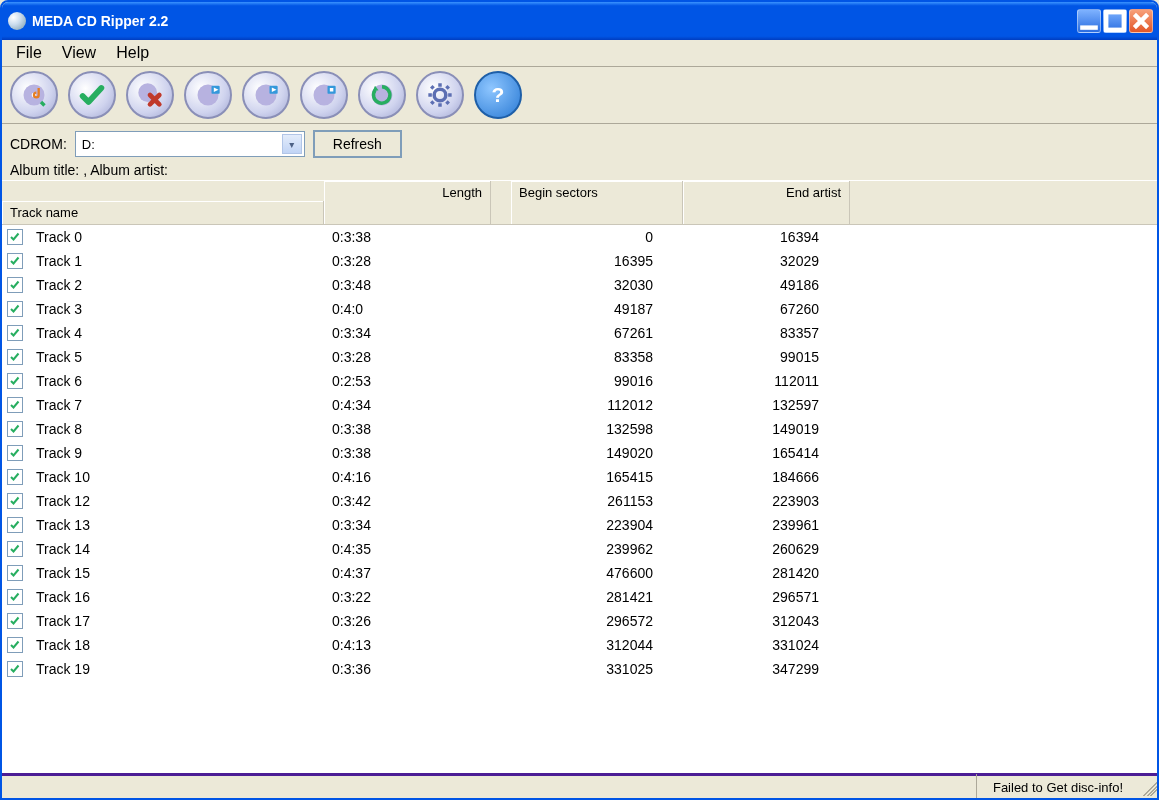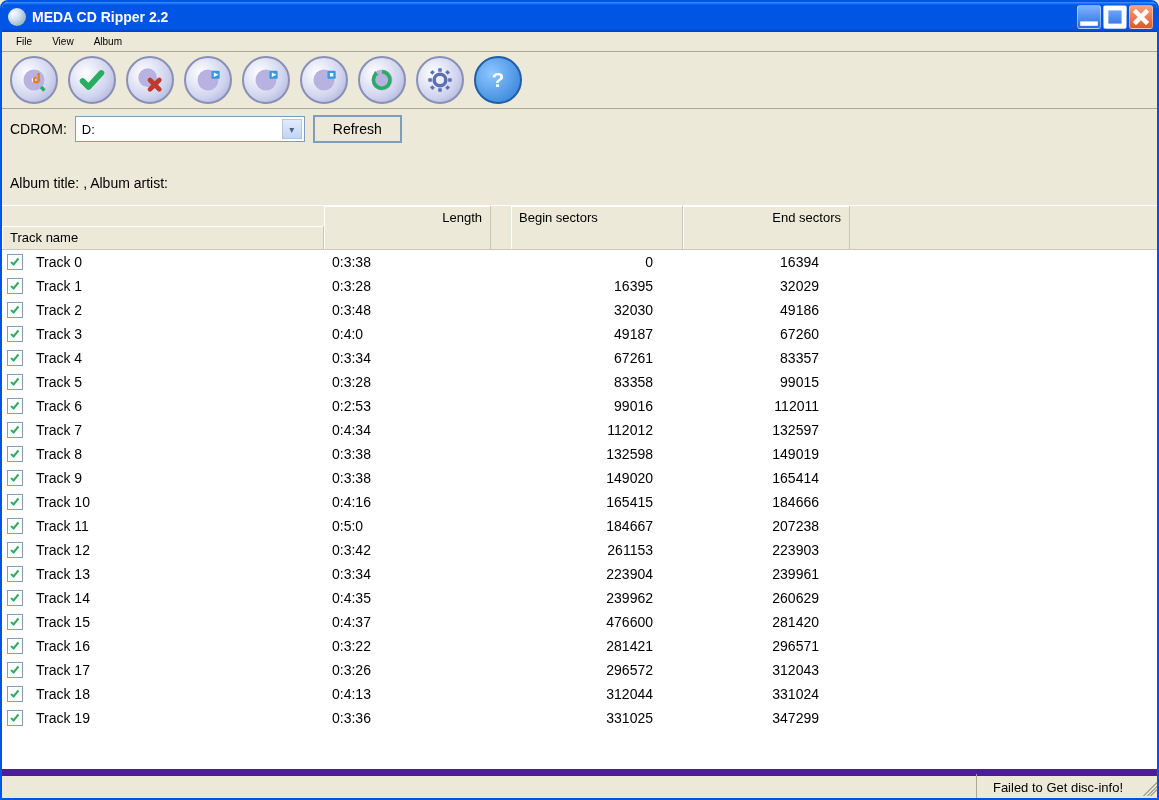--- a/index.html
+++ b/index.html
@@ -15,21 +15,21 @@
     width: 1155px;
     height: 796px;
     border: 2px solid #0055e5;
     border-radius: 8px 8px 0 0;
     background: #ece9d8;
     display: flex;
     flex-direction: column;
     overflow: hidden;
   }
   .titlebar {
-    height: 30px;
+    height: 38px;
     background: linear-gradient(to bottom, #3a93ff 0%, #0055e5 10%, #0055e5 90%, #003dc0 100%);
     display: flex;
     align-items: center;
     padding: 0 4px 0 6px;
     color: white;
     font-weight: bold;
     font-size: 14px;
   }
   .titlebar .app-icon {
     width: 18px;
@@ -62,21 +62,21 @@
     background: linear-gradient(to bottom, #7eb2ff, #2a6de0);
   }
   .win-btn.close {
     background: linear-gradient(to bottom, #f7a07a, #e2572a);
   }
   .menubar {
     display: flex;
     gap: 4px;
     padding: 2px 6px;
     border-bottom: 1px solid #aca899;
-    font-size: 10px;
+    font-size: 16px;
   }
   .menubar span {
     padding: 2px 8px;
   }
   .toolbar {
     display: flex;
     gap: 10px;
     padding: 4px 8px;
     border-bottom: 1px solid #aca899;
     align-items: center;
@@ -124,23 +124,22 @@
     color: #4d6185;
   }
   .refresh-btn {
     border: 2px solid #7f9db9;
     background: #ece9d8;
     padding: 4px 18px;
     font-size: 14px;
     font-family: inherit;
   }
   .album-line {
-    padding: 2px 8px 14px 8px;
+    padding: 2px 8px 2px 8px;
     font-size: 14px;
-    margin-top: 28px;
   }
   .list-header {
     display: flex;
     background: #ece9d8;
     border-top: 1px solid #fff;
     border-bottom: 1px solid #cac6b8;
     font-size: 13px;
   }
   .list-header .col {
     padding: 4px 8px;
@@ -173,21 +172,21 @@
     justify-content: center;
   }
   .row .chk svg { width: 12px; height: 12px; }
   .row .cell { padding: 0 8px; }
   .row .c-name  { width: 280px; }
   .row .c-len   { width: 150px; text-align: left; }
   .row .c-begin { width: 155px; text-align: right; }
   .row .c-end   { width: 150px; text-align: right; }
   .statusbar {
     height: 22px;
-    border-top: 7px solid #4c1d95;
+    border-top: 3px solid #4c1d95;
     background: #ece9d8;
     display: flex;
     justify-content: flex-end;
     align-items: center;
     font-size: 13px;
   }
   .statusbar .panel {
     border-left: 1px solid #aca899;
     padding: 2px 16px;
     height: 100%;
@@ -226,21 +225,21 @@
         <svg viewBox="0 0 10 10">
             <path d="M2 2 L8 8 M8 2 L2 8" stroke="white" stroke-width="2"></path>
           </svg>
       </div>
     </div>
   </div>
 
   <div class="menubar">
     <span>File</span>
     <span>View</span>
-    <span>Album</span>
+    <span>Help</span>
   </div>
 
   <div class="toolbar">
     <div class="tb-btn">
       <svg viewBox="0 0 24 24">
           <circle cx="12" cy="12" r="9" fill="#b7b2e0"></circle>
           <circle cx="12" cy="12" r="2" fill="#fff"></circle>
           <path d="M16 6 v6 a2 2 0 1 1 -2 -2" fill="none" stroke="#e67e22" stroke-width="2"></path>
           <path d="M19 17 l3 3 l-2 2 l-3 -3" fill="#27ae60"></path>
         </svg>
@@ -314,21 +313,21 @@
     </div>
     <button class="refresh-btn">Refresh</button>
   </div>
 
   <div class="album-line">Album title: , Album artist:</div>
 
   <div class="list-header">
     <div class="col col-name">Track name</div>
     <div class="col col-len">Length</div>
     <div class="col col-begin">Begin sectors</div>
-    <div class="col col-end">End sectors</div>
+    <div class="col col-end">End artist</div>
   </div>
 
   <div class="list" id="track-list">
       <div class="row">
         <div class="chk">
           <svg viewBox="0 0 12 12">
             <path d="M2 6 l2.5 2.5 l5 -6" fill="none" stroke="#27ae60" stroke-width="2"></path>
           </svg>
         </div>
         <div class="cell c-name">Track 0</div>
@@ -445,31 +444,20 @@
         <div class="cell c-len">0:4:16</div>
         <div class="cell c-begin">165415</div>
         <div class="cell c-end">184666</div>
       </div>
       <div class="row">
         <div class="chk">
           <svg viewBox="0 0 12 12">
             <path d="M2 6 l2.5 2.5 l5 -6" fill="none" stroke="#27ae60" stroke-width="2"></path>
           </svg>
         </div>
-        <div class="cell c-name">Track 11</div>
-        <div class="cell c-len">0:5:0</div>
-        <div class="cell c-begin">184667</div>
-        <div class="cell c-end">207238</div>
-      </div>
-      <div class="row">
-        <div class="chk">
-          <svg viewBox="0 0 12 12">
-            <path d="M2 6 l2.5 2.5 l5 -6" fill="none" stroke="#27ae60" stroke-width="2"></path>
-          </svg>
-        </div>
         <div class="cell c-name">Track 12</div>
         <div class="cell c-len">0:3:42</div>
         <div class="cell c-begin">261153</div>
         <div class="cell c-end">223903</div>
       </div>
       <div class="row">
         <div class="chk">
           <svg viewBox="0 0 12 12">
             <path d="M2 6 l2.5 2.5 l5 -6" fill="none" stroke="#27ae60" stroke-width="2"></path>
           </svg>

